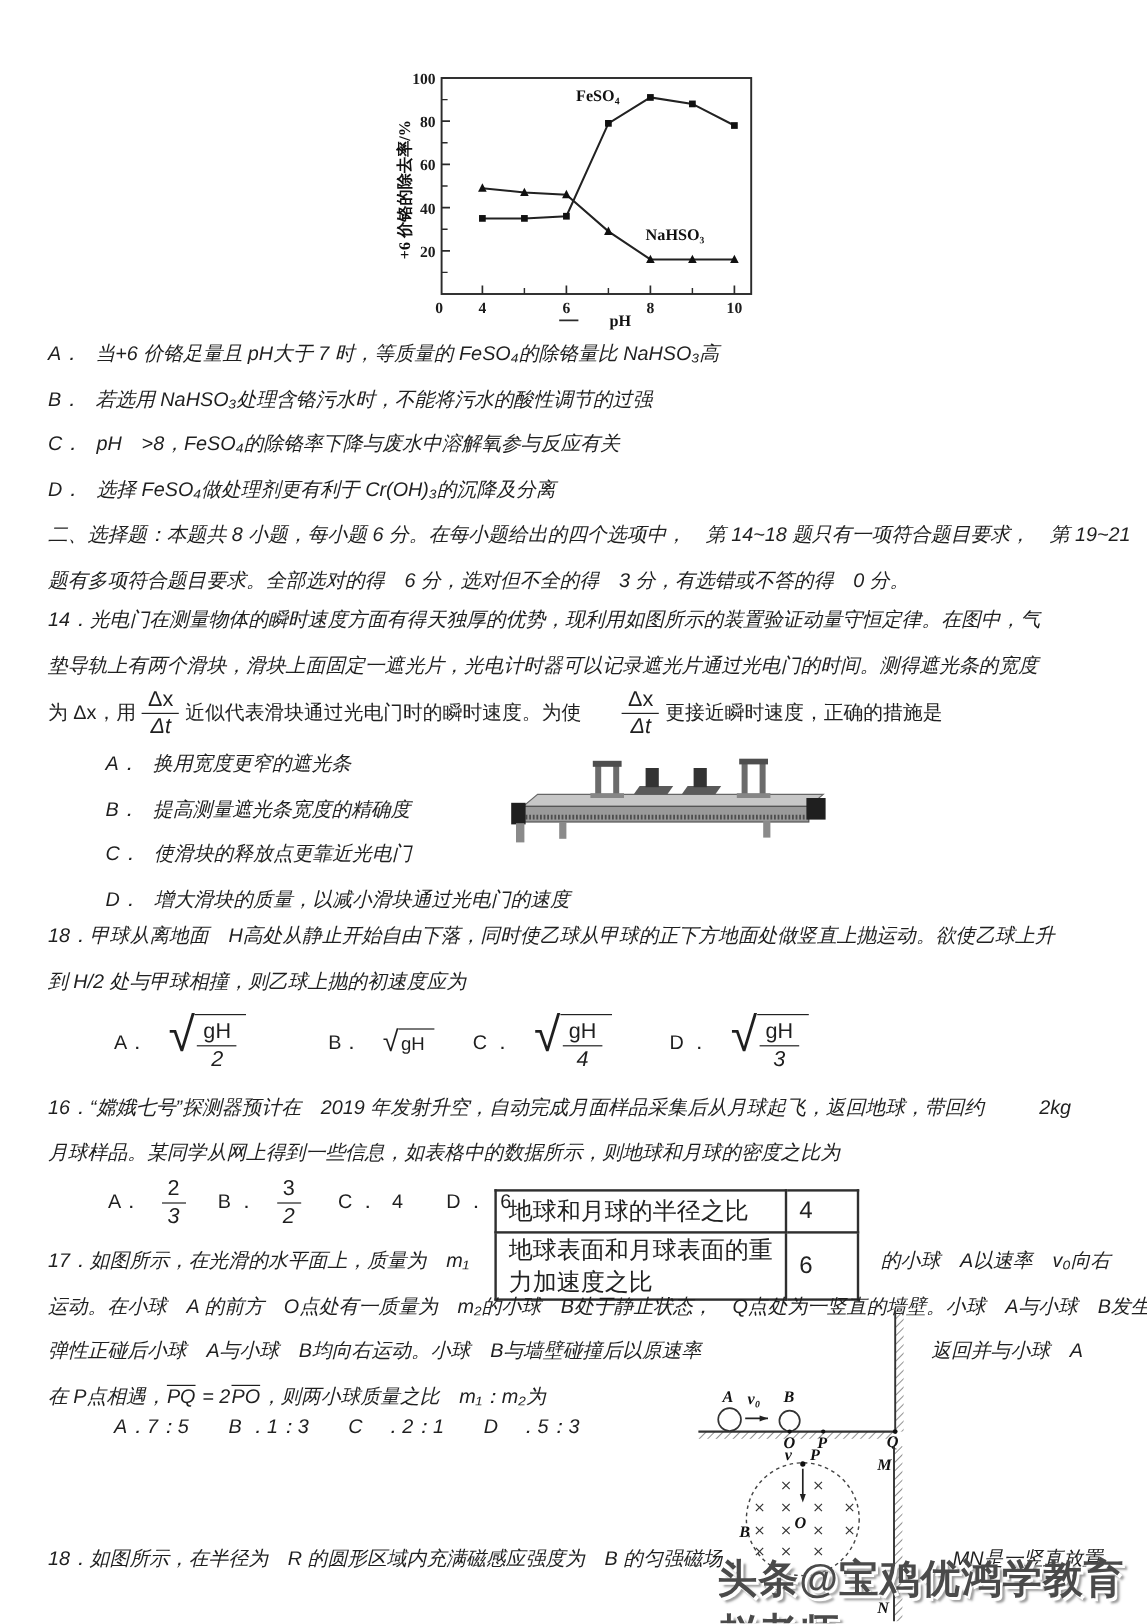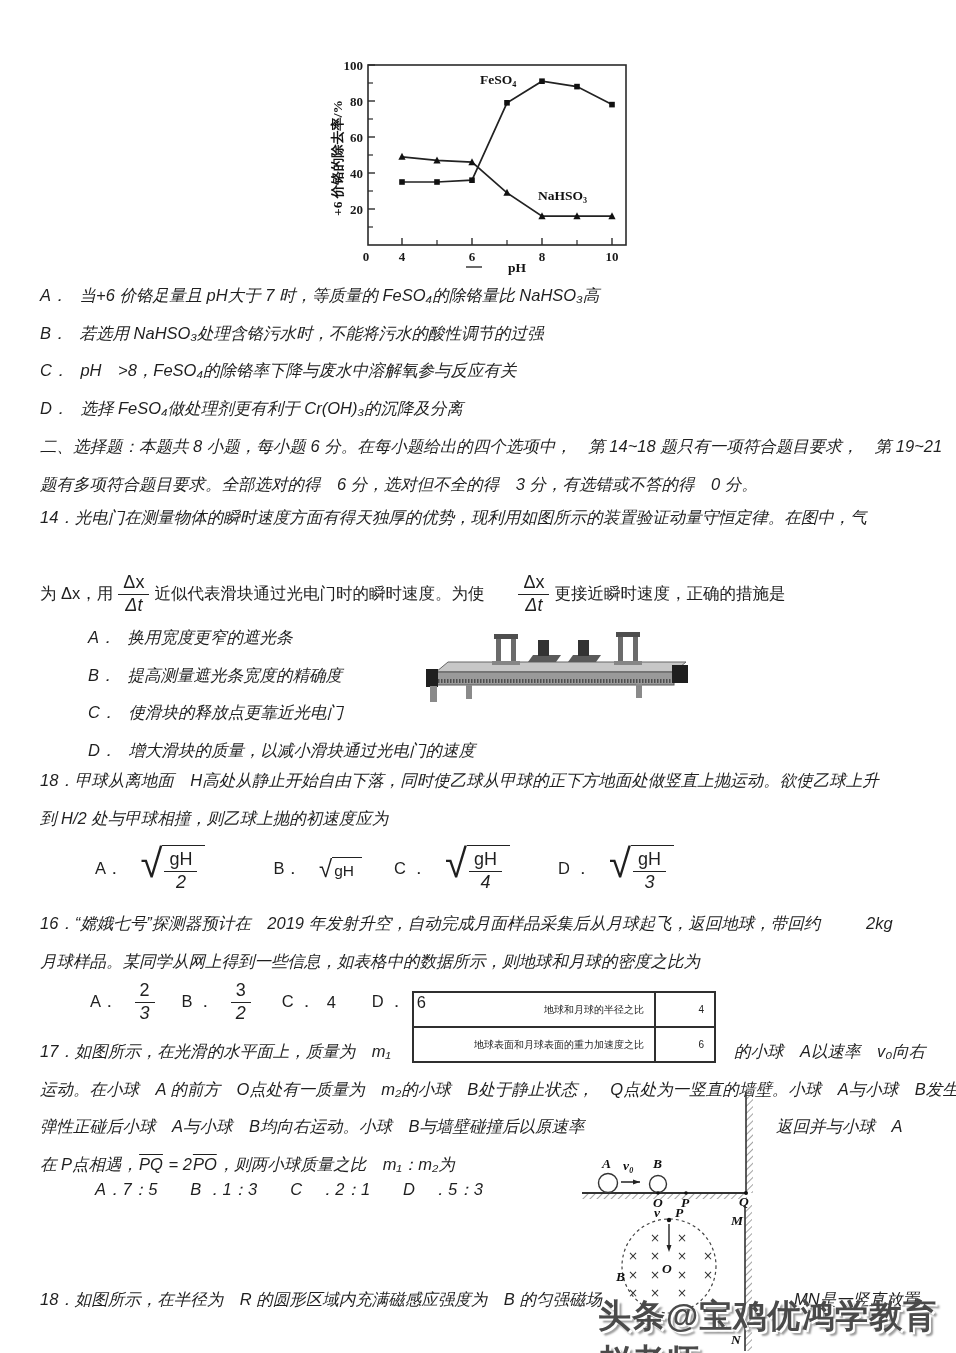--- a/index.html
+++ b/index.html
@@ -32,21 +32,21 @@
   .q15opts{top:840px;height:58px;padding-left:55px;}
   .q15opts .lbl-b{margin-left:62px;}
   .q15opts .lbl-c{margin-left:26px;}
   .q15opts .lbl-d{margin-left:42px;}
   .q16opts{top:976px;height:52px;padding-left:50px;}
   .q16opts .lbl-b{margin-left:22px;}
   .q16opts .lbl-c{margin-left:26px;}
   .q16opts .lbl-d{margin-left:30px;}
   .q16opts .val{margin-right:6px;}
   
-  .moon-table{position:absolute;left:412px;top:991px;border-collapse:collapse;font-size:10px;color:#222;text-align:right;}
+  .moon-table{position:absolute;left:412px;top:991px;border-collapse:collapse;font-size:20px;color:#222;}
   .moon-table td{border:2px solid #2f2f2f;height:33px;padding:0 10px;}
   .moon-table td.c1{width:220px;}
   .moon-table td.c2{width:38px;}
   
   .tick{font-size:13px;font-weight:bold;font-family:"Liberation Serif","DejaVu Serif",serif;fill:#1b1b1b;}
   .serieslab{font-size:13.5px;font-weight:bold;font-family:"Liberation Serif","DejaVu Serif",serif;fill:#111;}
   .axlab{font-size:13.5px;font-weight:bold;font-family:"Liberation Serif","DejaVu Serif",serif;fill:#111;}
   .cross{font-size:12px;fill:#333;font-family:"DejaVu Sans",sans-serif;}
   .diag-label{font-style:italic;font-weight:bold;font-family:"Liberation Serif","DejaVu Serif",serif;font-size:13.5px;fill:#111;}
   .chart{position:absolute;left:330px;top:46px;}
@@ -131,20 +131,21 @@
     <div class="line"><span class="opt-label">D．</span><span>选择 FeSO₄做处理剂更有利于 Cr(OH)₃的沉降及分离</span></div>
   </div>
 
   <div class="block sec2">
     <div class="line">二、选择题：本题共 8 小题，每小题 6 分。在每小题给出的四个选项中，　第 14~18 题只有一项符合题目要求，　第 19~21</div>
     <div class="line">题有多项符合题目要求。全部选对的得　6 分，选对但不全的得　3 分，有选错或不答的得　0 分。</div>
   </div>
 
   <div class="block q14text">
     <div class="line">14．光电门在测量物体的瞬时速度方面有得天独厚的优势，现利用如图所示的装置验证动量守恒定律。在图中，气</div>
+    <div class="line">垫导轨上有两个滑块，滑块上面固定一遮光片，光电计时器可以记录遮光片通过光电门的时间。测得遮光条的宽度</div>
   </div>
 
   <div class="block q14formula">
     <span>为 Δx，用</span>
     <span class="frac">
         <span class="fnum">Δx</span>
         <span class="fden">Δt</span>
       </span>
     <span>近似代表滑块通过光电门时的瞬时速度。为使</span>
     <span class="frac frac2">

